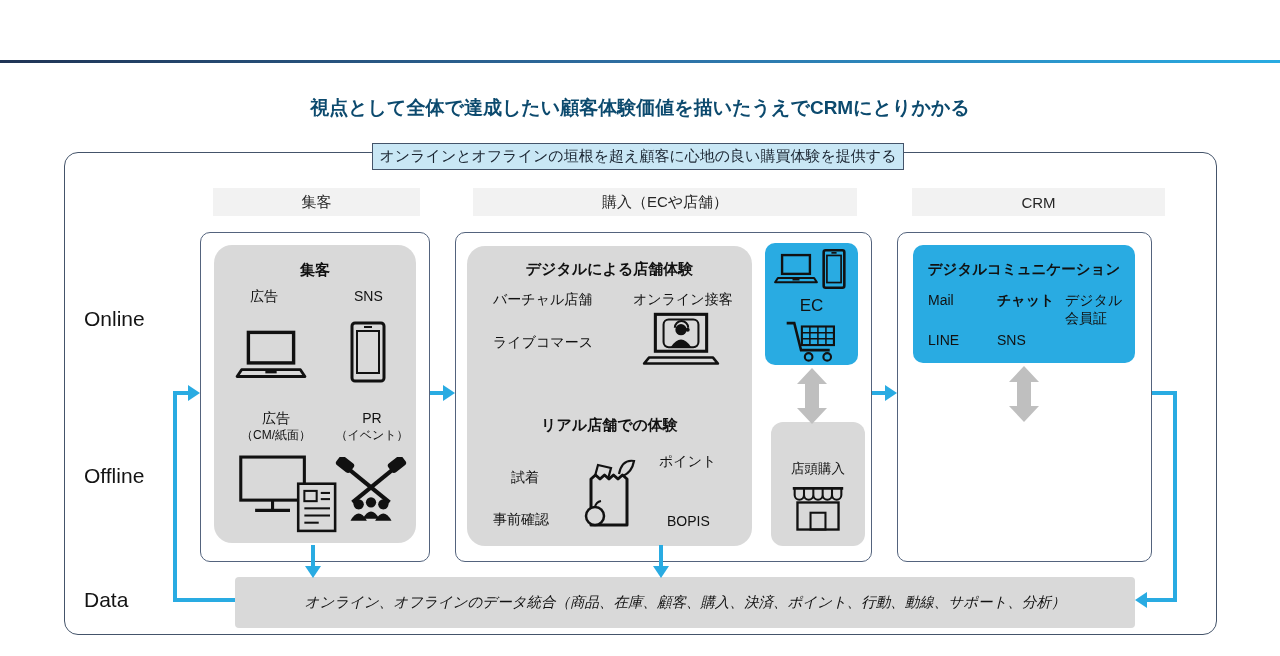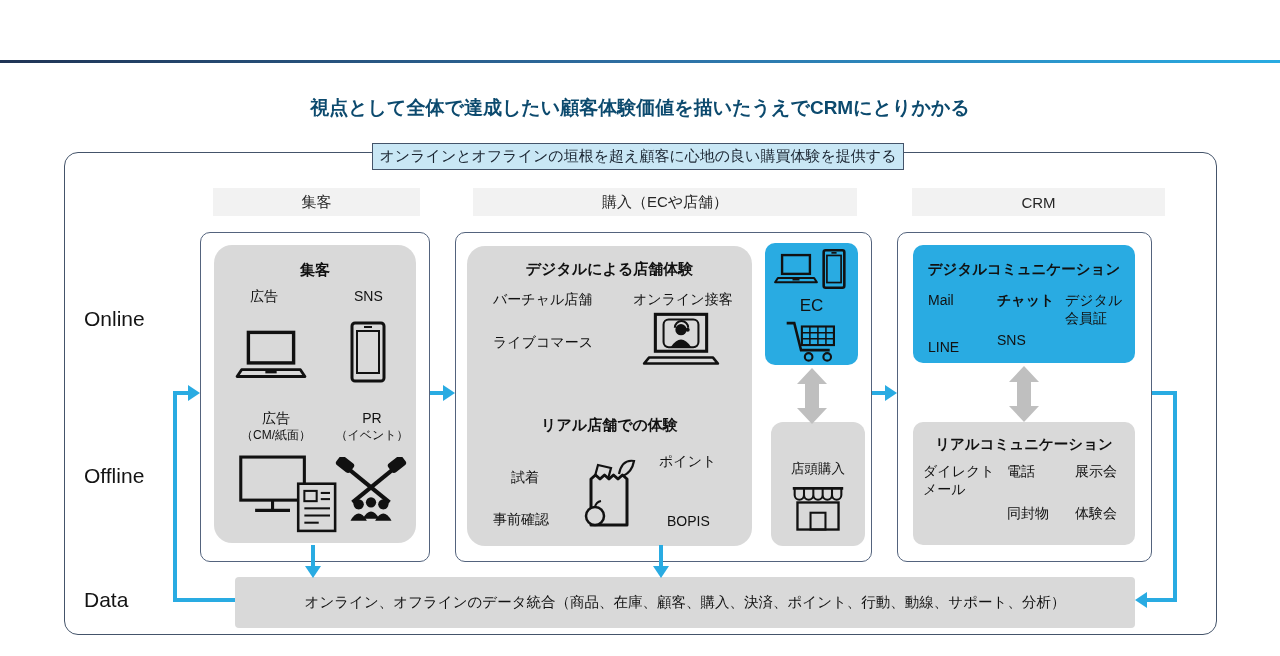--- a/index.html
+++ b/index.html
@@ -58,21 +58,21 @@
 
   
   .dblarrow { position:absolute; width:30px; z-index:4; }
   .dbl-tri-up   { width:0; height:0; border-left:15px solid transparent; border-right:15px solid transparent; border-bottom:16px solid #bfbfbf; }
   .dbl-shaft    { width:14px; height:24px; background:#bfbfbf; margin:0 auto; }
   .dbl-tri-down { width:0; height:0; border-left:15px solid transparent; border-right:15px solid transparent; border-top:16px solid #bfbfbf; }
 
   .databox { position:absolute; left:235px; top:577px; width:900px; height:51px;
              background:#d9d9d9; border-radius:4px; z-index:3;
              display:flex; align-items:center; justify-content:center;
-             font-size:14.5px; color:#111; }
+             font-size:14.5px; color:#111;font-style:italic; }
 </style>
 </head>
 <body>
 
 <div class="stage">
 
   <div class="divider"></div>
   <div class="subtitle">視点として全体で達成したい顧客体験価値を描いたうえでCRMにとりかかる</div>
 
   <div class="container"></div>
@@ -225,32 +225,24 @@
         <rect x="22" y="30" width="16" height="18" stroke-width="2.2"></rect>
       </svg>
     </div>
   </div>
 
   <div class="bluebox bb-dig">
     <div class="box-title" style="top:15px; font-size:14.5px;">デジタルコミュニケーション</div>
     <div class="lbl" style="left:15px; top:46px;">Mail</div>
     <div class="lbl" style="left:84px; top:46px;font-weight:bold;">チャット</div>
     <div class="lbl" style="left:152px; top:46px; width:62px;">デジタル会員証</div>
-    <div class="lbl" style="left:15px; top:86px;margin-top:7px;">LINE</div>
+    <div class="lbl" style="left:15px; top:86px;">LINE</div>
     <div class="lbl" style="left:84px; top:86px;">SNS</div>
   </div>
 
-  <div class="graybox gb-realcom">
-    <div class="box-title" style="top:13px; font-size:14.5px;">リアルコミュニケーション</div>
-    <div class="lbl" style="left:10px; top:40px; width:74px;">ダイレクトメール</div>
-    <div class="lbl" style="left:94px; top:40px;">電話</div>
-    <div class="lbl" style="left:162px; top:40px;">展示会</div>
-    <div class="lbl" style="left:94px; top:82px;">同封物</div>
-    <div class="lbl" style="left:162px; top:82px;">体験会</div>
-  </div>
 
   <div class="dblarrow" style="left:797px; top:368px;">
     <div class="dbl-tri-up"></div>
       <div class="dbl-shaft"></div>
       <div class="dbl-tri-down"></div>
   </div>
   <div class="dblarrow" style="left:1009px; top:366px;">
     <div class="dbl-tri-up"></div>
       <div class="dbl-shaft"></div>
       <div class="dbl-tri-down"></div>

